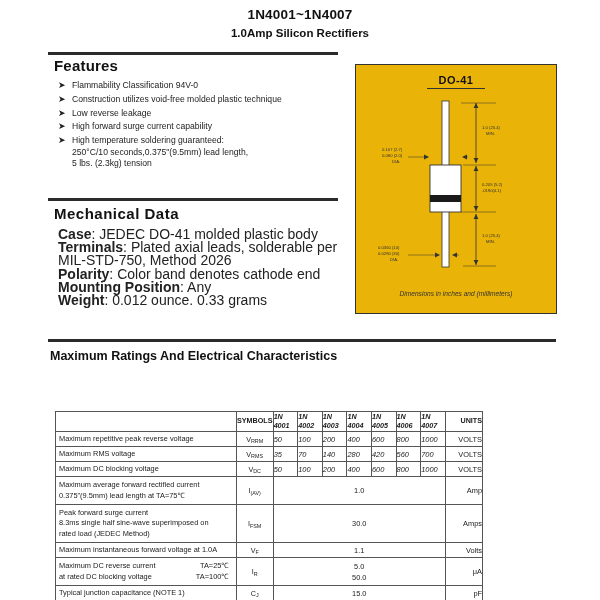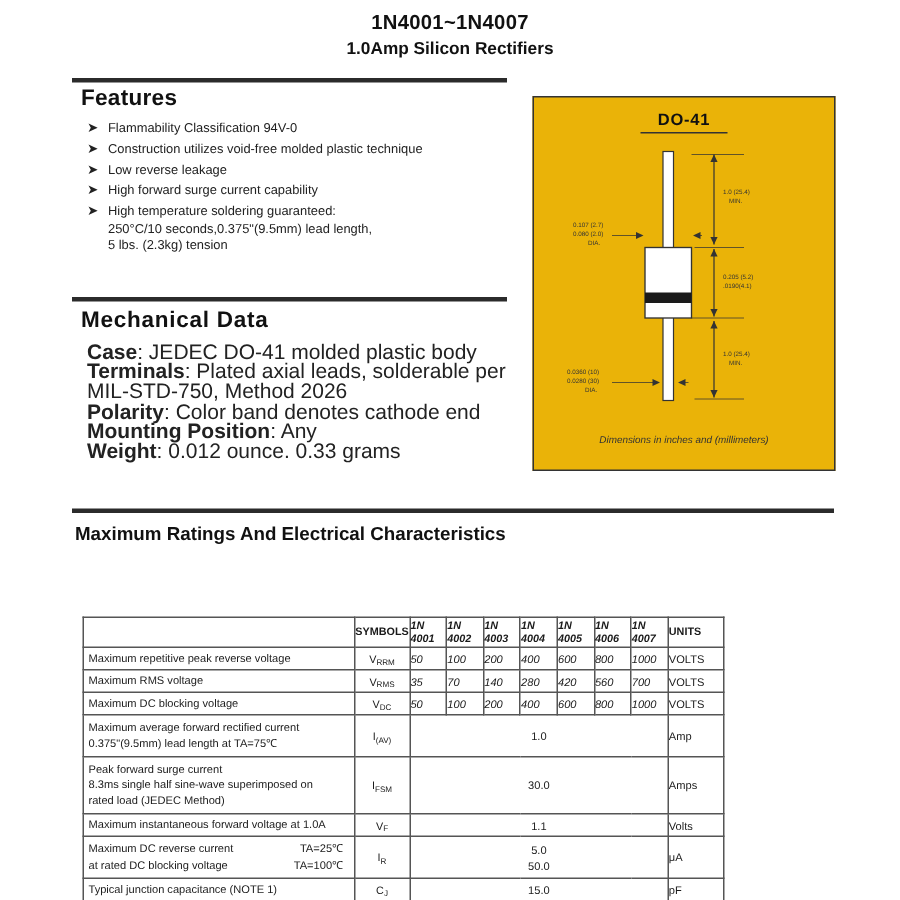--- a/index.html
+++ b/index.html
@@ -104,21 +104,21 @@
     font-size:7.4px;
     color:#1a1a1a;
   }
   table.spec td,table.spec th{
     border:1px solid #555;
     padding:0;
   }
   .c-desc{width:214px;text-align:left;padding:1px 3px !important;line-height:10.2px;}
   .c-sym{width:36px;text-align:center;font-size:7.2px;}
   .c-val{width:26px;text-align:left;font-style:italic;}
-  .c-unit{width:40px;text-align:left;}
+  .c-unit{width:40px;text-align:right;}
   thead th{
     font-weight:bold;font-size:7.2px;text-align:center;height:17px;line-height:8.4px;
   }
   thead th.hp{line-height:8.6px;}
   tbody td{height:12px;vertical-align:middle;}
   .tall2{height:25px;}
   .tall3{height:35px;margin-top:33px;}
   .spanval{text-align:center;}
   .desc-line{display:block;}
   .tab-right{float:right;margin-right:4px;}

